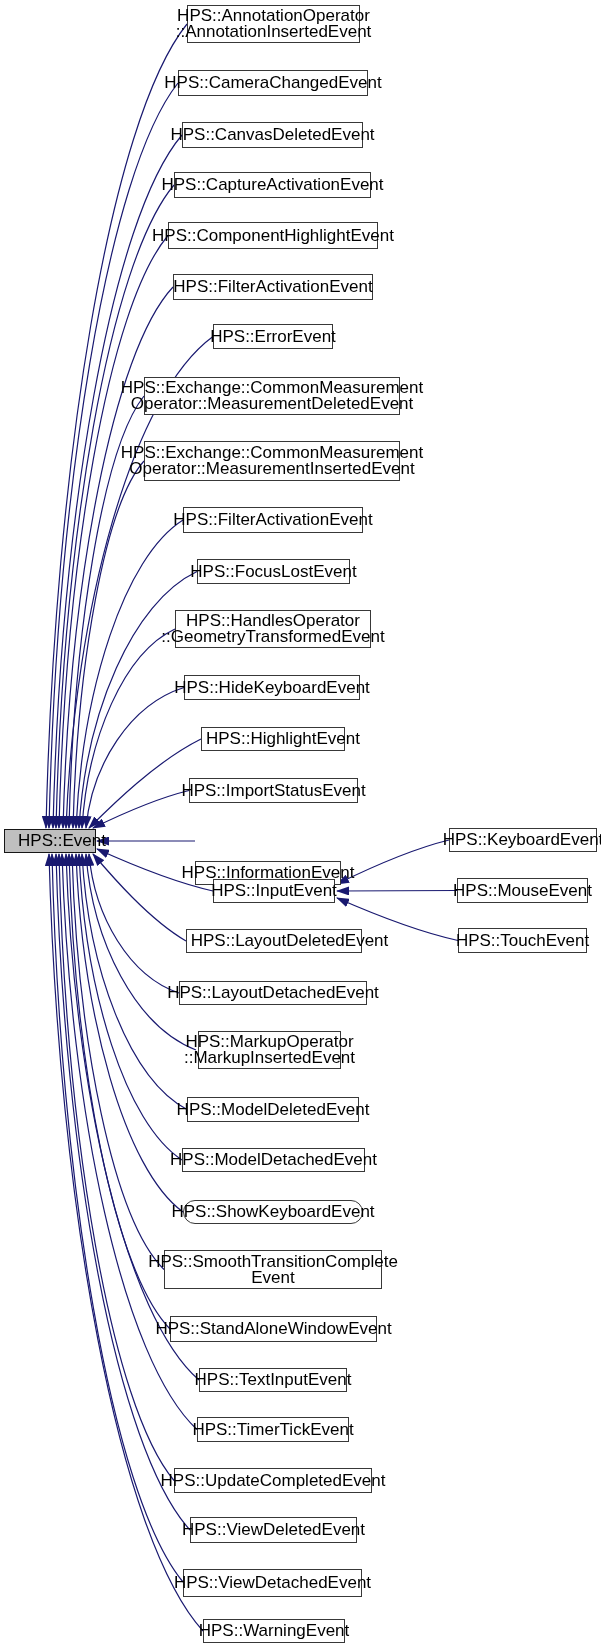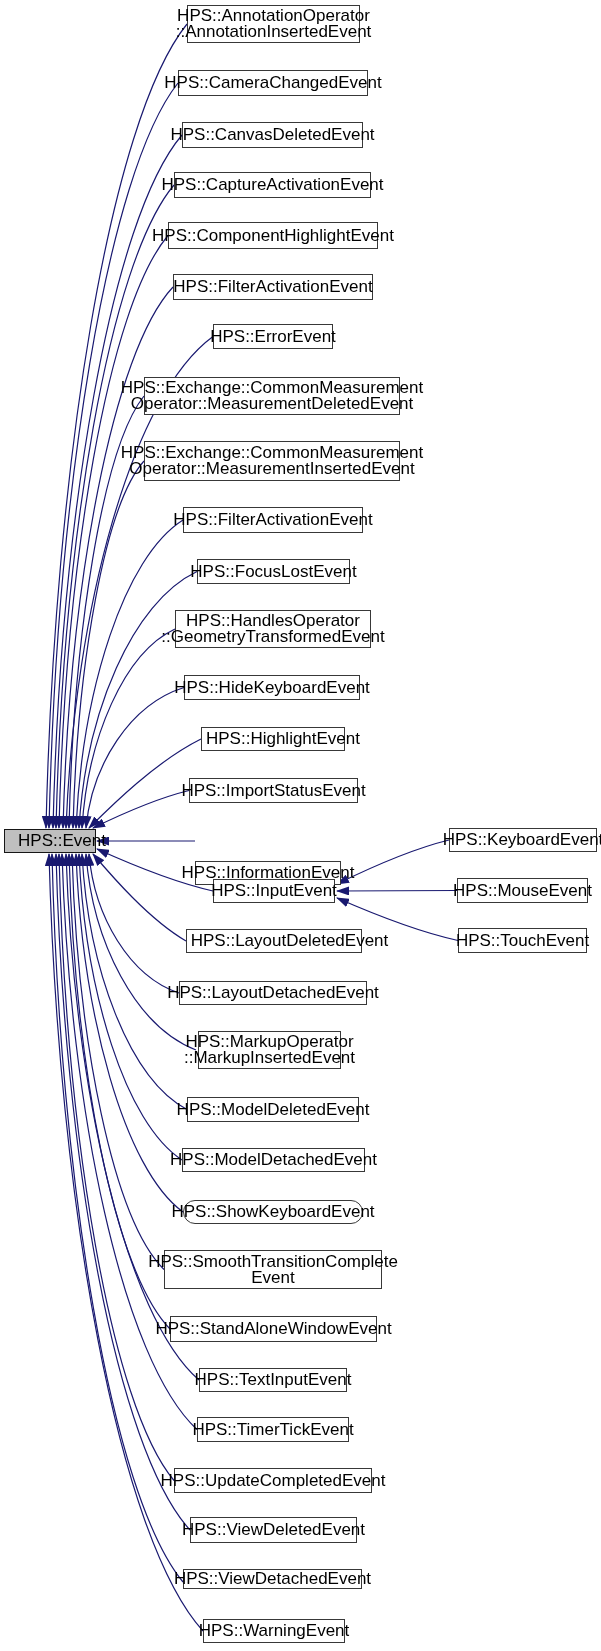--- a/index.html
+++ b/index.html
@@ -165,21 +165,21 @@
       </div>
       <div class="node" style="left: 197px; top: 1417px; width: 152px; height: 25px;">
         <span class="node-line">HPS::TimerTickEvent</span>
       </div>
       <div class="node" style="left: 174px; top: 1468px; width: 198px; height: 25px;">
         <span class="node-line">HPS::UpdateCompletedEvent</span>
       </div>
       <div class="node" style="left: 190px; top: 1517px; width: 167px; height: 26px;">
         <span class="node-line">HPS::ViewDeletedEvent</span>
       </div>
-      <div class="node" style="left: 183px; top: 1569px; width: 179px; height: 20px; text-align: right;">
+      <div class="node" style="left: 183px; top: 1569px; width: 179px; height: 28px; text-align: right;">
         <span class="node-line">HPS::ViewDetachedEvent</span>
       </div>
       <div class="node" style="left: 203px; top: 1619px; width: 142px; height: 24px;">
         <span class="node-line">HPS::WarningEvent</span>
       </div>
       <div class="node" style="left: 449px; top: 828px; width: 148px; height: 24px;">
         <span class="node-line">HPS::KeyboardEvent</span>
       </div>
       <div class="node" style="left: 457px; top: 878px; width: 131px; height: 25px; text-align: center;">
         <span class="node-line">HPS::MouseEvent</span>

